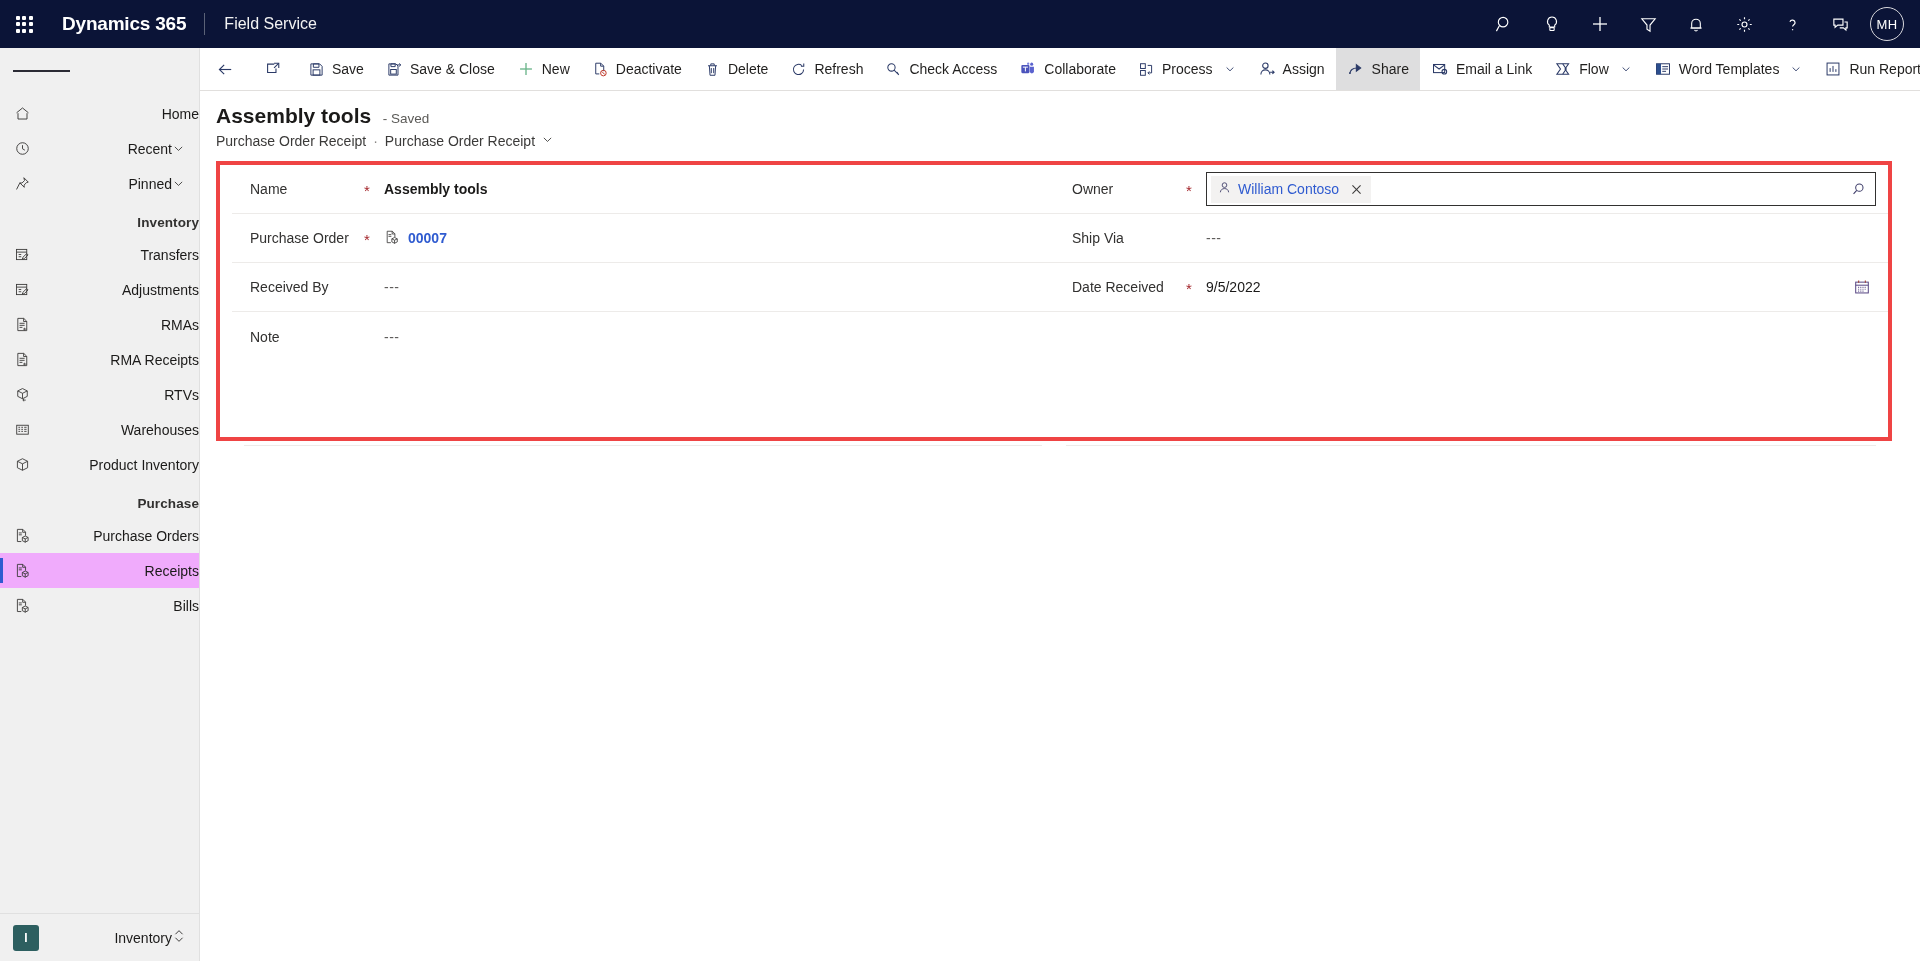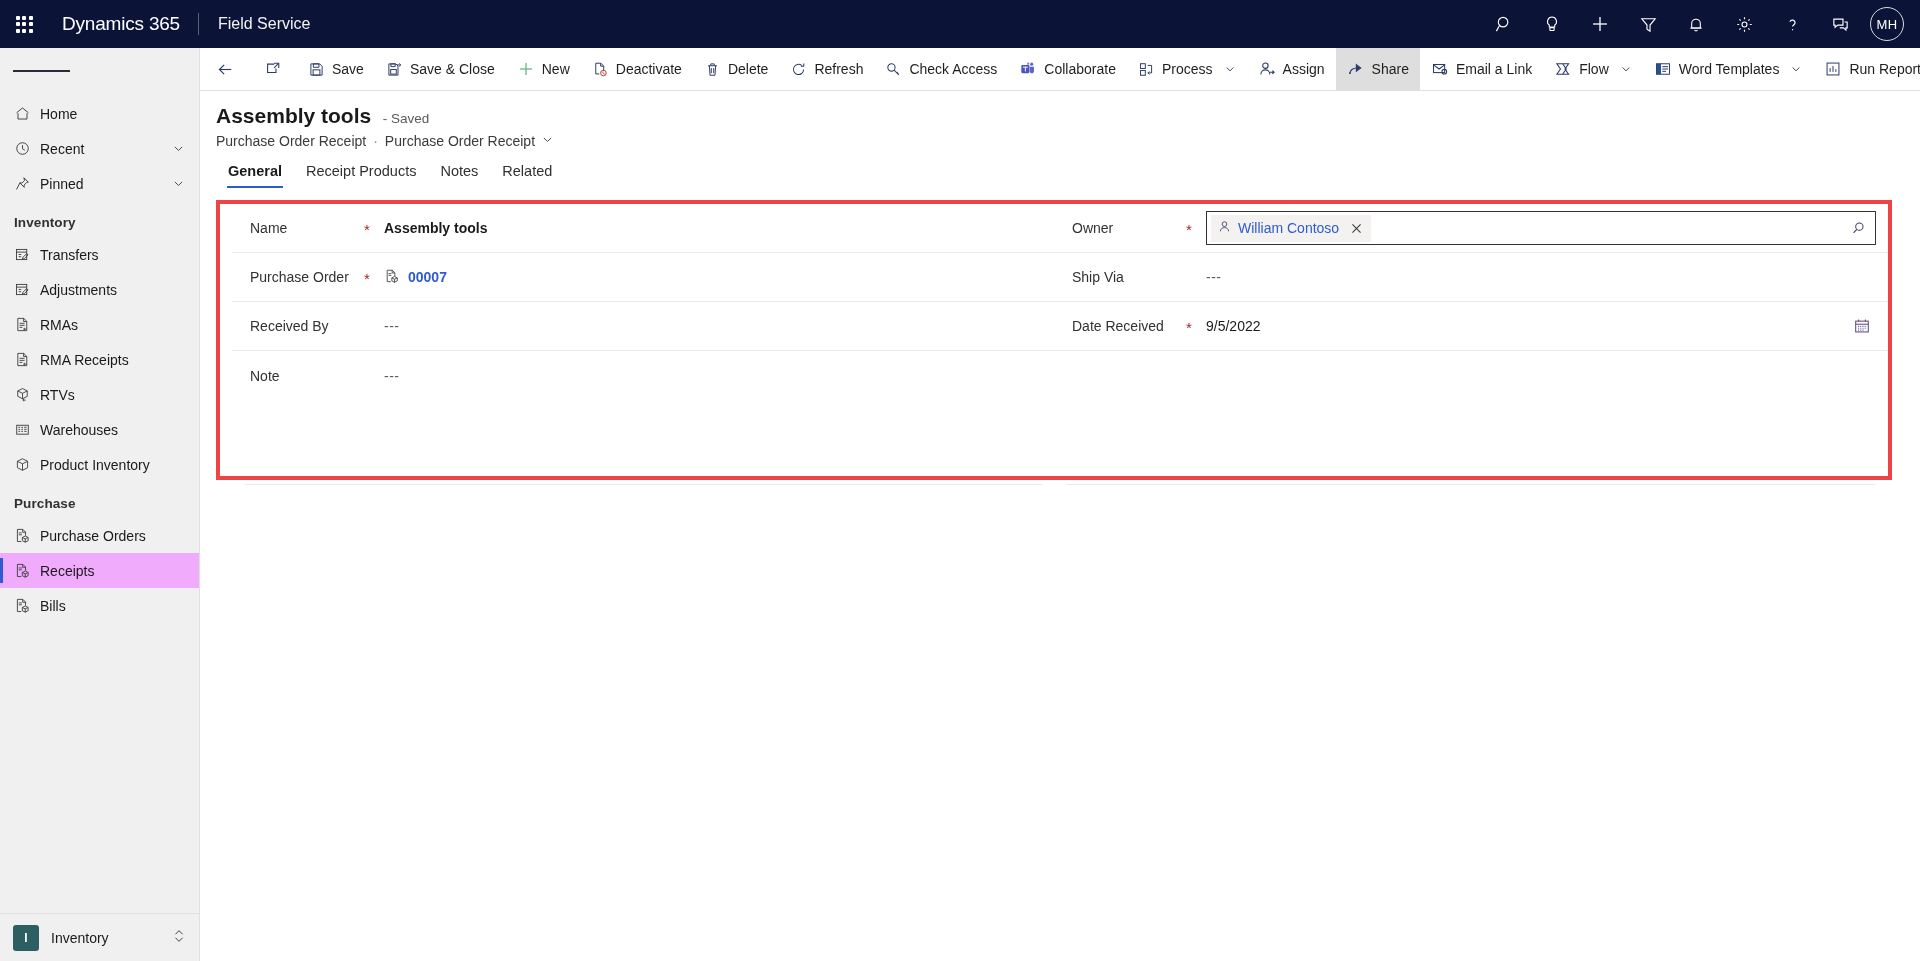--- a/index.html
+++ b/index.html
@@ -15,21 +15,21 @@
     height: 48px; background: #0b1437; color: #fff;
     display: flex; align-items: center; position: relative;
   }
   .waffle {
     width: 48px; height: 48px; display: flex; align-items: center; justify-content: center;
     cursor: pointer;
   }
   .waffle-grid { display: grid; grid-template-columns: repeat(3, 4px); grid-template-rows: repeat(3, 4px); gap: 2.5px; }
   .waffle-grid i { width: 4px; height: 4px; background: #fff; border-radius: 1px; display: block; }
   .brand {
-    font-size: 19px; font-weight: normal; letter-spacing: -0.2px;
+    font-size: 19px; font-weight: bold; letter-spacing: -0.2px;
     padding: 0 18px 0 14px; white-space: nowrap;
   }
   .brand-sep { width: 1px; height: 22px; background: #5b6277; }
   .appname { font-size: 16px; padding-left: 19px; white-space: nowrap; color: #f3f3f3; }
   .sandbox {
     position: absolute; left: 0; right: 0; text-align: center;
     font-size: 31px; letter-spacing: 1.5px; color: #ffffff; font-weight: 350;
     pointer-events: none;
   }
   .topnav-right {
@@ -48,21 +48,21 @@
     cursor: pointer;
   }
 
   
   .shell { display: flex; height: 913px; }
 
   
   .sidebar {
     width: 200px; min-width: 200px; background: #f0f0f0;
     border-right: 1px solid #e0e0e0;
-    display: flex; flex-direction: column; position: relative;
+    display: flex; flex-direction: column; position: relative; text-align: right;
   }
   .hamburger {
     height: 46px; display: flex; align-items: center; padding-left: 13px; cursor: pointer;
   }
   .hamburger span { display: block; width: 19px; height: 1.6px; background: #2b2b35; margin: 2.6px 0; }
   .nav-scroll { flex: 1; overflow: hidden; padding-top: 2px; }
   .navitem {
     height: 35px; display: flex; align-items: center; padding-left: 14px;
     font-size: 14px; color: #1b1a19; cursor: pointer; position: relative;
   }
@@ -622,34 +622,20 @@
           <span>Purchase Order Receipt</span>
           <span>
             <svg width="13" height="13" viewBox="0 0 16 16" fill="none" stroke="#3b3a39" stroke-width="1.1">
                 <path d="M3.5 6l4.5 4.4L12.5 6"></path>
               </svg>
           </span>
         </span>
       </div>
     </div>
 
-    <div class="tabs">
-      <div class="tab sel">
-        <span>General</span>
-      </div>
-      <div class="tab">
-        <span>Receipt Products</span>
-      </div>
-      <div class="tab">
-        <span>Notes</span>
-      </div>
-      <div class="tab">
-        <span>Related</span>
-      </div>
-    </div>
 
     <div class="cardwrap">
       <div class="card">
 
         <div class="col left">
           <div class="frow">
             <div class="flabel">Name</div>
             <div class="freq">*</div>
             <div class="fval bold">Assembly tools</div>
           </div>

